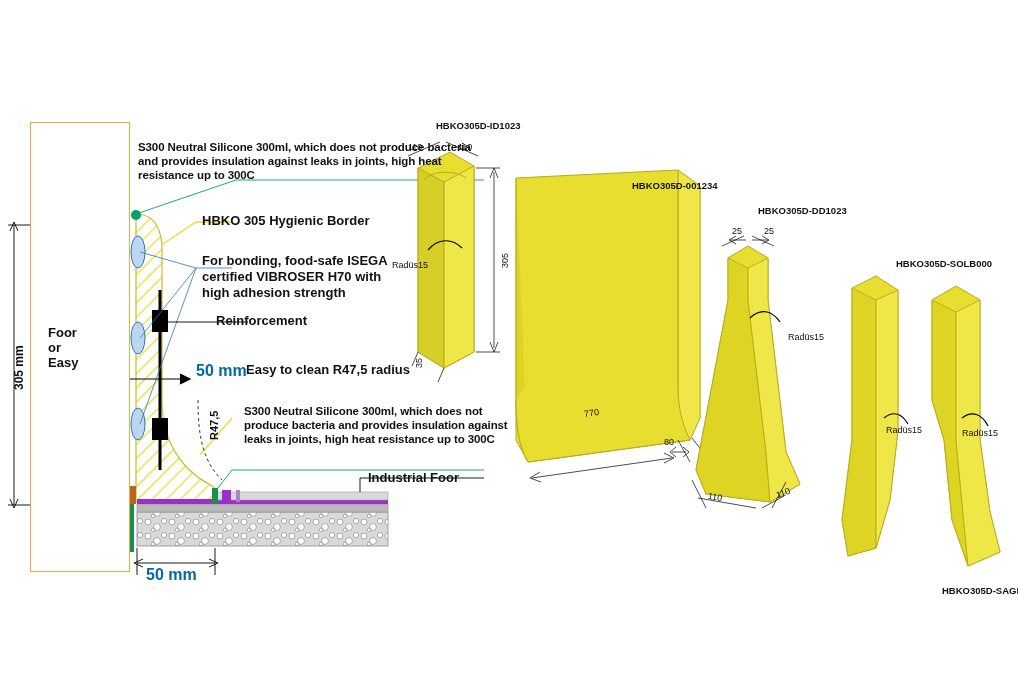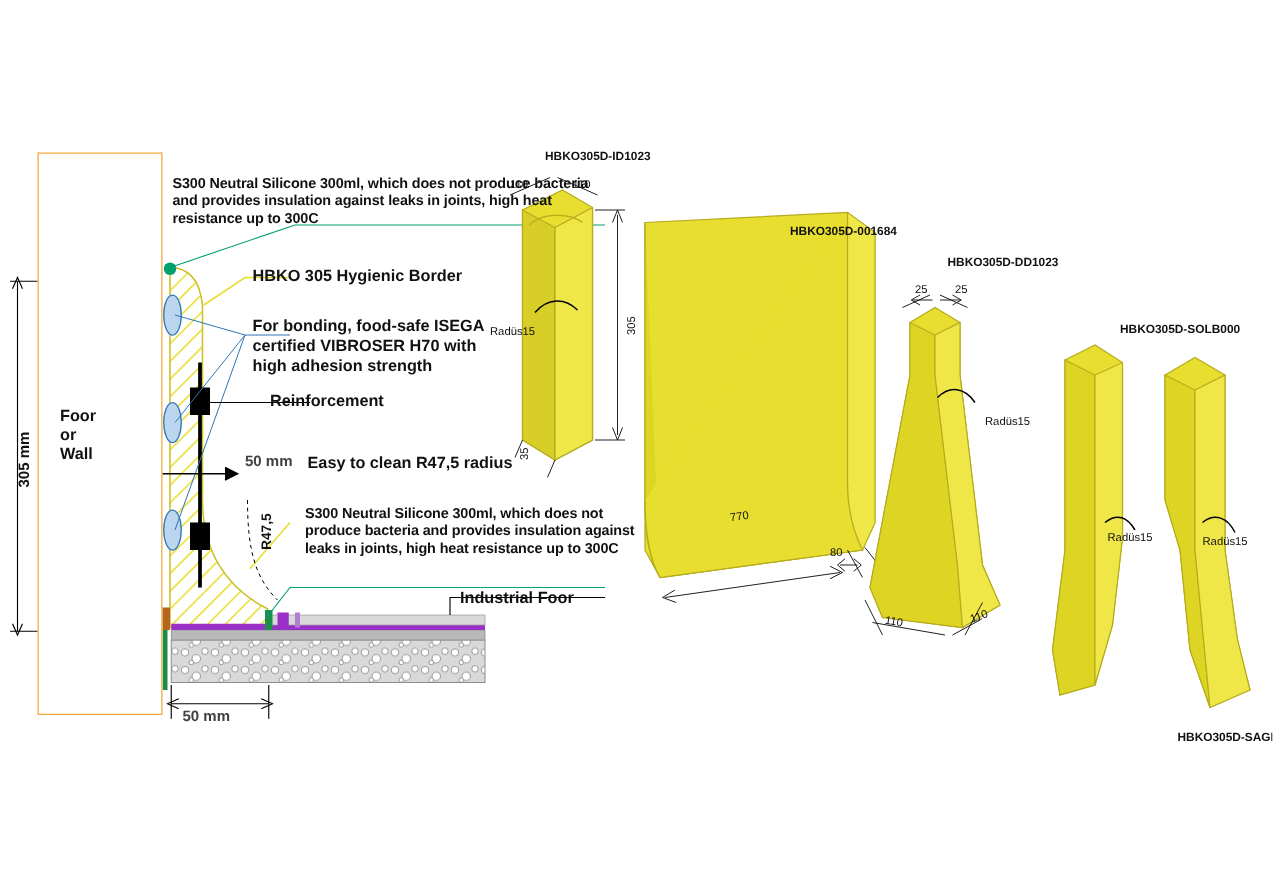--- a/index.html
+++ b/index.html
@@ -39,23 +39,23 @@
     line-height: 14px;
     letter-spacing: -0.1px;
   }
   .callout-title {
     font-size: 13px;
     font-weight: bold;
     color: #111;
     line-height: 15px;
   }
   .dim-text {
-    font-size: 12px;
+    font-size: 16px;
     font-weight: bold;
-    color: #404040;
+    color: #0369a1;
   }
   .small-dim {
     font-size: 9px;
     color: #111;
     font-family: "Liberation Sans", sans-serif;
   }
   .part-label {
     font-size: 9.5px;
     font-weight: bold;
     color: #111;
@@ -242,21 +242,21 @@
       <polygon points="932,300 956,312 956,440 968,566 952,520 944,440 932,400" fill="#ded424" stroke="#b5ab1c" stroke-width="0.9"></polygon>
       <polygon points="956,312 980,300 980,440 990,512 1000,552 968,566 956,440" fill="#efe747" stroke="#b5ab1c" stroke-width="0.9"></polygon>
       <path d="M962,418 C 972,410 982,414 988,426" fill="none" stroke="#000" stroke-width="1.2"></path>
     </g>
   </svg>
 
   <div class="abs wall-rect"></div>
   <div class="abs wall-label">
     <div>Foor</div>
     <div>or</div>
-    <div>Wall</div>
+    <div>Easy</div>
   </div>
 
   <div class="abs" style="left:12px; top:390px;">
     <div class="vert-text rot-90" style="white-space:nowrap;">305 mm</div>
   </div>
 
   <div class="abs dim-text" style="left:146px; top:566px;">50 mm</div>
 
   <div class="abs dim-text" style="left:196px; top:362px;">50 mm</div>
 
@@ -282,21 +282,21 @@
   <div class="abs small-dim" style="left:408px; top:142px;">110</div>
   <div class="abs small-dim" style="left:458px; top:142px;">110</div>
   <div class="abs" style="left:500px; top:268px;">
     <div class="small-dim rot-90" style="white-space:nowrap;">305</div>
   </div>
   <div class="abs" style="left:414px; top:368px;">
     <div class="small-dim rot-90" style="white-space:nowrap;">35</div>
   </div>
   <div class="abs small-dim" style="left:392px; top:260px;">Radüs15</div>
 
-  <div class="abs part-label" style="left:592px; top:180px;">HBKO305D-001684</div>
+  <div class="abs part-label" style="left:592px; top:180px;">HBKO305D-001234</div>
   <div class="abs small-dim" style="left:584px; top:408px;">
     <span style="display:inline-block; transform:rotate(-8deg);">770</span>
   </div>
   <div class="abs small-dim" style="left:664px; top:437px;">80</div>
 
   <div class="abs part-label" style="left:718px; top:205px;">HBKO305D-DD1023</div>
   <div class="abs small-dim" style="left:732px; top:226px;">25</div>
   <div class="abs small-dim" style="left:764px; top:226px;">25</div>
   <div class="abs small-dim" style="left:708px; top:492px;">
     <span style="display:inline-block; transform:rotate(10deg);">110</span>

